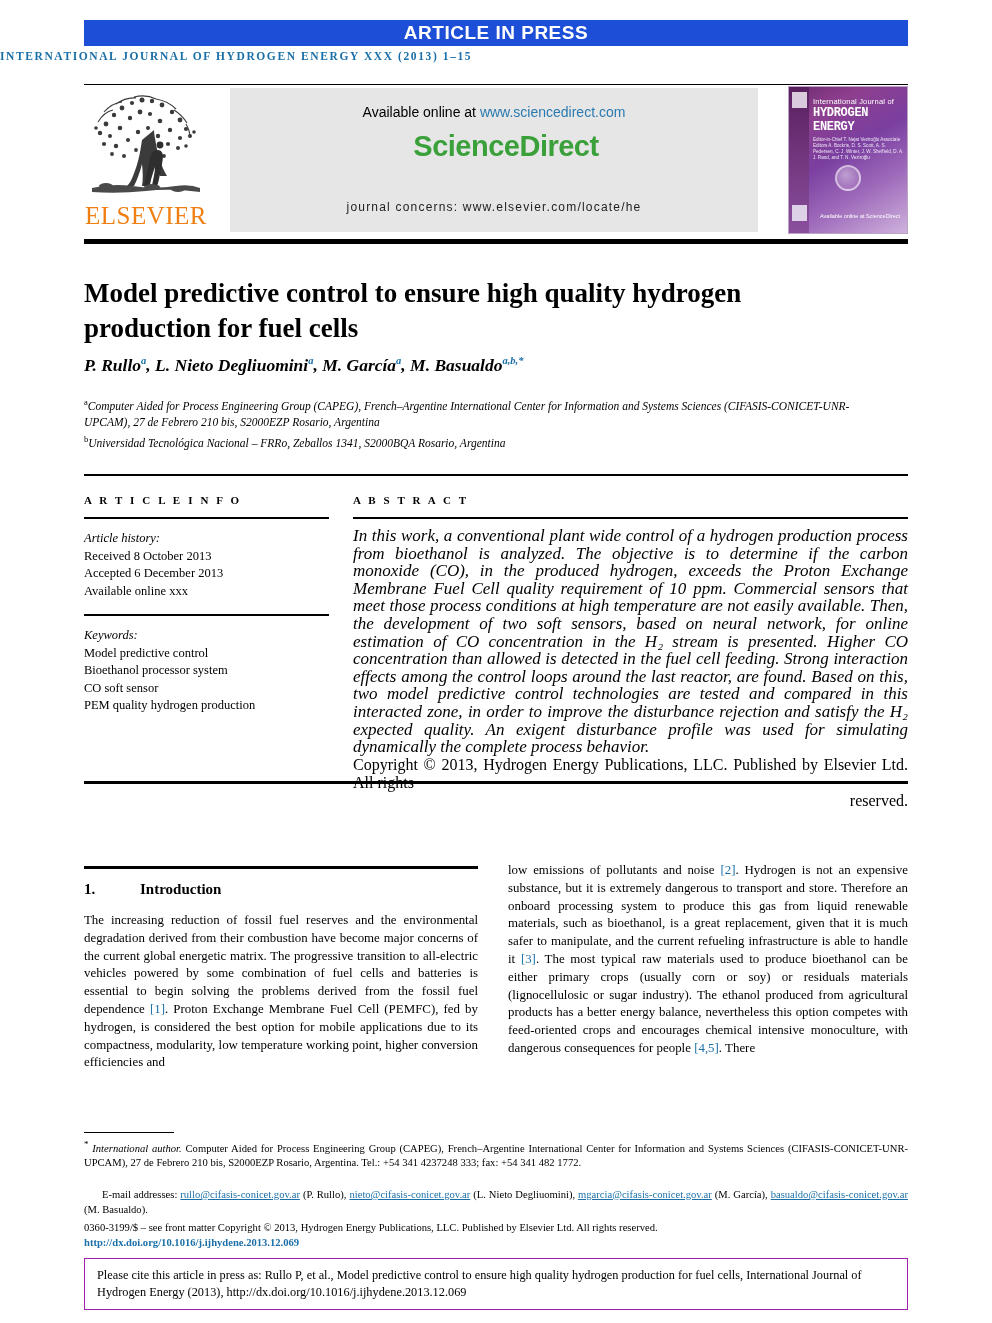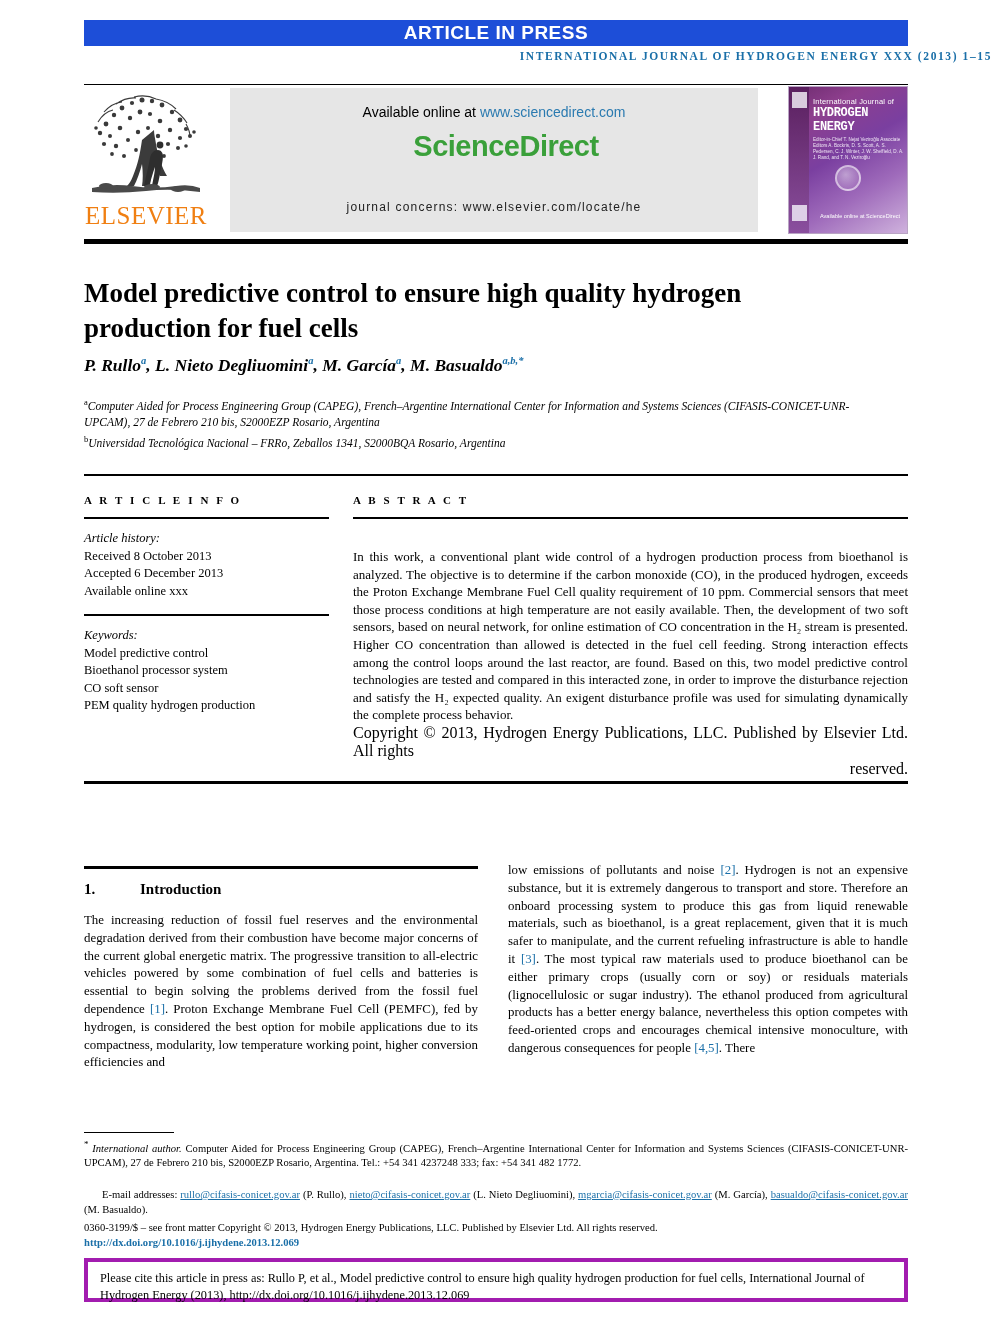--- a/index.html
+++ b/index.html
@@ -21,21 +21,21 @@
     display: flex; align-items: center; justify-content: center;
   }
   .aip-text {
     color: #ffffff; font-family: "Liberation Sans", sans-serif;
     font-weight: bold; font-size: 19px; letter-spacing: .5px;
   }
 
   
   .runhead {
     position: absolute; left: 0; top: 50px; width: 992px;
-    text-align: right;
+    text-align: left;
     color: #1a6fa8;
     font-size: 11.5px; font-weight: bold;
     letter-spacing: 1.6px;
     font-variant: small-caps;
     font-family: "Liberation Serif", serif;
   }
 
   
   .hdr-rule-top {
     position: absolute; left: 84px; top: 84px; width: 824px; height: 1px;
@@ -153,21 +153,21 @@
   }
   .sec-head {
     font-size:11px; font-weight:bold; letter-spacing:2.6px;
     font-family:"Liberation Serif", serif;
   }
   .thin-rule { height:2px; background:#000; margin-top:11px; }
   .info-block { font-size:12.5px; line-height:17.5px; margin-top:11px; }
   .info-block .lab { font-style:italic; }
   .kw-rule { height:2px; background:#000; margin-top:14px; }
   .abs-body {
-    font-size:13px; line-height:17.6px; text-align:justify; margin-top:29px;
+    font-size:17px; line-height:17.6px; text-align:justify; margin-top:8px;font-style:italic;
   }
   .abs-copy { margin-top:0px; text-align:justify; }
   .abs-copy .last { display:block; text-align:right; }
 
   .rule-abs-bot {
     position:absolute; left:84px; top:781px; width:824px; height:3px; background:#000;
   }
 
   
   .col-left  { position:absolute; left:84px;  top:866px; width:394px; }
@@ -204,22 +204,22 @@
     position:absolute; left:84px; top:1221px; width:824px;
     font-size:10.6px; line-height:14.6px;
   }
   .fn4 {
     position:absolute; left:84px; top:1236px; width:824px;
     font-size:10.6px; line-height:14.6px; color:#1a6fa8; font-weight:bold;
   }
 
   
   .cite-box {
-    position:absolute; left:84px; top:1258px; width:824px; height:44px;
-    border:4px solid #a21caf;
+    position:absolute; left:84px; top:1258px; width:824px; height:52px;
+    border:1px solid #a21caf;
     padding:8px 12px 16px 12px;
   }
   .cite-box-txt { font-size:12.3px; line-height:17px; }
 </style>
 </head>
 <body>
 
 <div class="page">
 
   <div class="aip-band">

